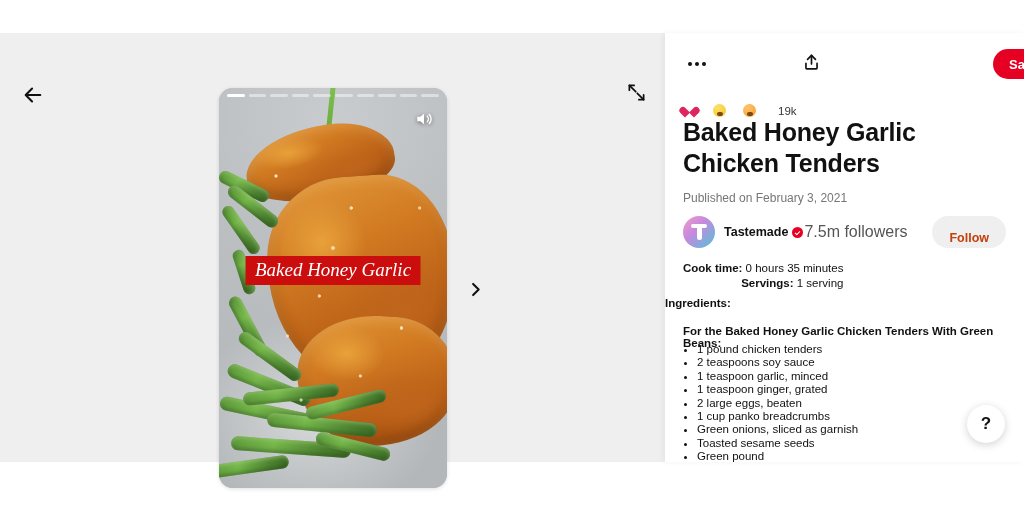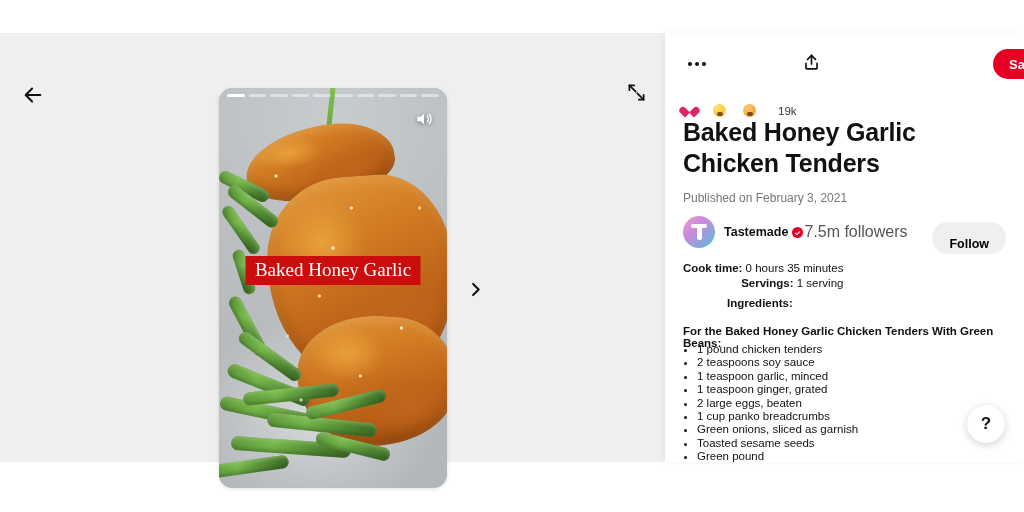--- a/index.html
+++ b/index.html
@@ -96,21 +96,21 @@
   .scallion {
     position: absolute; left: 108px; top: -4px;
     width: 5px; height: 74px;
     background: linear-gradient(180deg, #7fc04f 0%, #5fa038 100%);
     border-radius: 3px; transform: rotate(6deg);
   }
   .caption-overlay {
     position: absolute; left: 50%; top: 168px;
     transform: translateX(-50%);
     width: 205px;
-    display: flex; flex-direction: column; align-items: center; gap: 1px;
+    display: flex; flex-direction: column; align-items: center; gap: 1px; font-style: italic;
   }
   .caption-line {
     display: inline-block;
     background: #cc0d0d;
     color: #ffffff;
     font-family: "Liberation Serif", serif;
     font-size: 19px; line-height: 25px;
     padding: 1px 9px 3px 9px;
     white-space: nowrap;
   }
@@ -230,33 +230,33 @@
   .verified::after {
     content: ""; position: absolute; left: 3px; top: 4.2px;
     width: 4px; height: 2px;
     border-left: 1.4px solid #fff; border-bottom: 1.4px solid #fff;
     transform: rotate(-45deg);
   }
   .author-followers { font-size: 16px; color: #555; }
   .follow-btn {
     position: absolute; right: 0; top: 3px;
     height: 32px; padding: 15px 17px;
-    background: #efefef; color: #000000;
+    background: #efefef; color: #c2410c;
     border: none; border-radius: 16px;
     font-family: "Liberation Sans", sans-serif;
-    font-size: 12.5px; font-weight: bold; cursor: pointer; margin-top: 6px;
+    font-size: 12.5px; font-weight: bold; cursor: pointer;
   }
 
   .meta-block { position: absolute; left: 18px; top: 228px; }
   .meta-line { font-size: 11.5px; color: #111; line-height: 15px; text-align: right; }
   .meta-line b { font-weight: bold; }
 
   .ingredients-head {
-    position: absolute; left: 18px; top: 264px;
-    font-size: 11.5px; font-weight: bold; color: #111; padding-left: 44px;
+    position: absolute; left: 0; top: 264px;
+    font-size: 11.5px; font-weight: bold; color: #111;
   }
   .ingredients-sub {
     position: absolute; left: 18px; top: 292px; width: 330px;
     font-size: 11.5px; font-weight: bold; color: #111;
   }
   .ingredients-list {
     position: absolute; left: 32px; top: 310px; width: 320px;
     list-style: disc;
   }
   .ingredients-list li {

